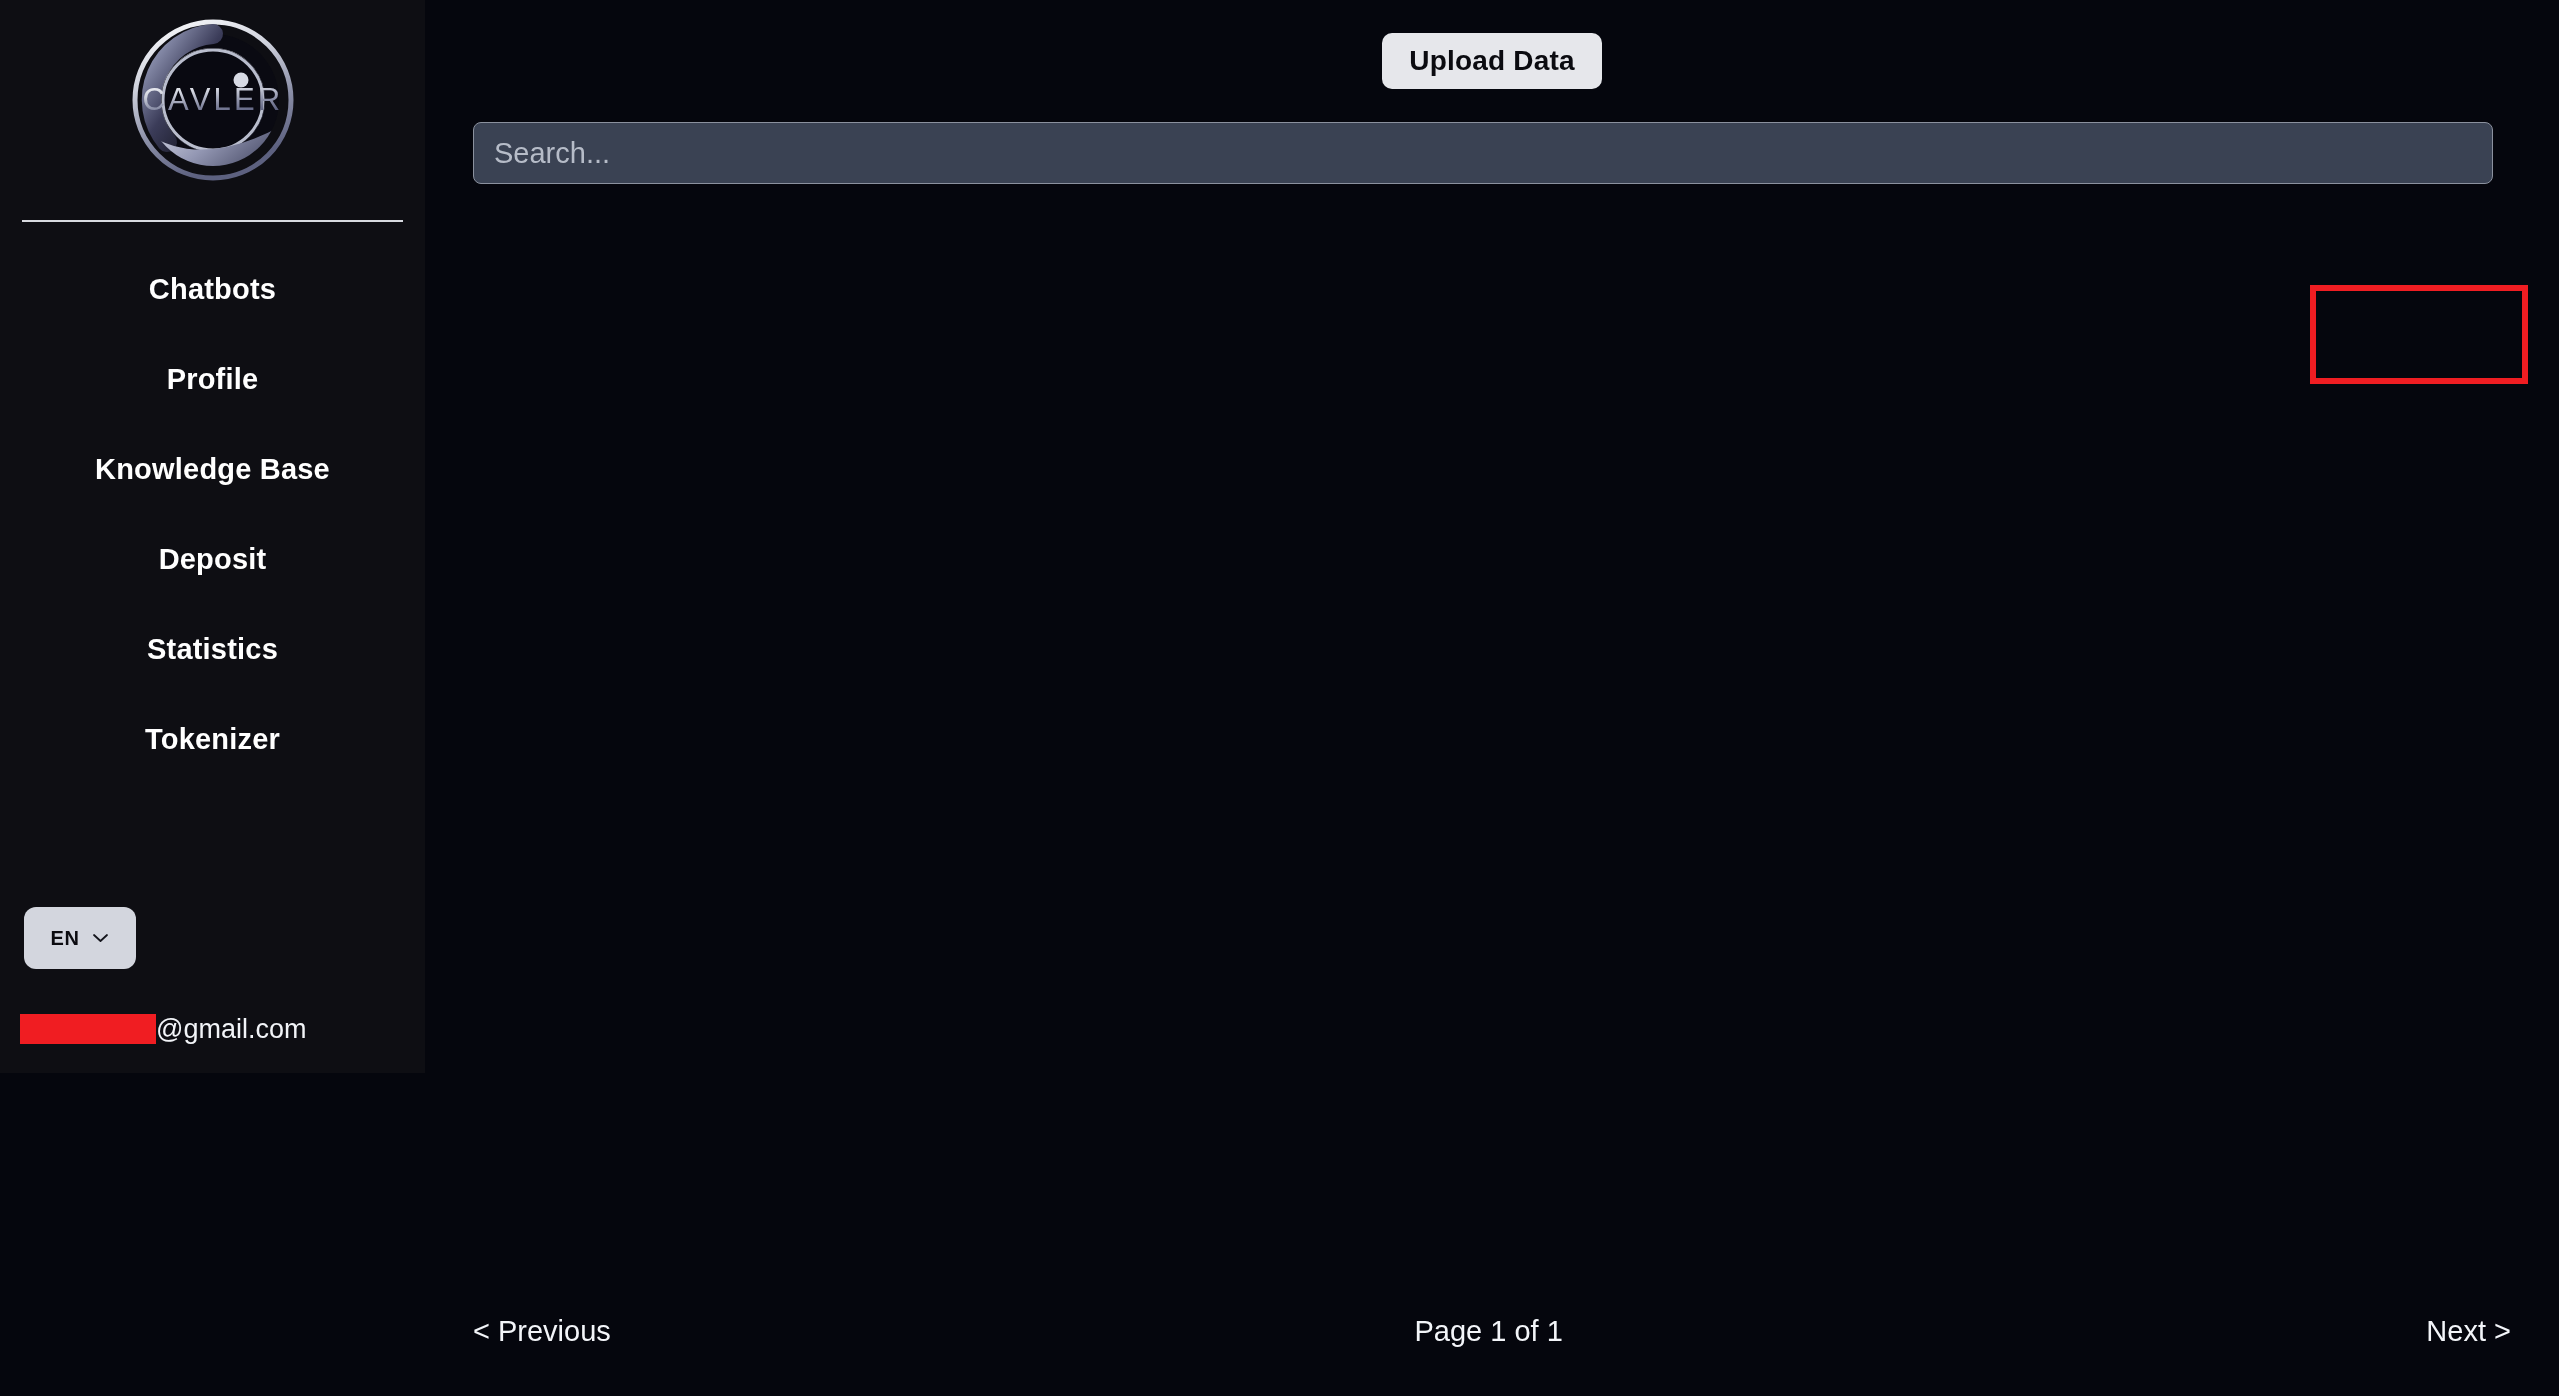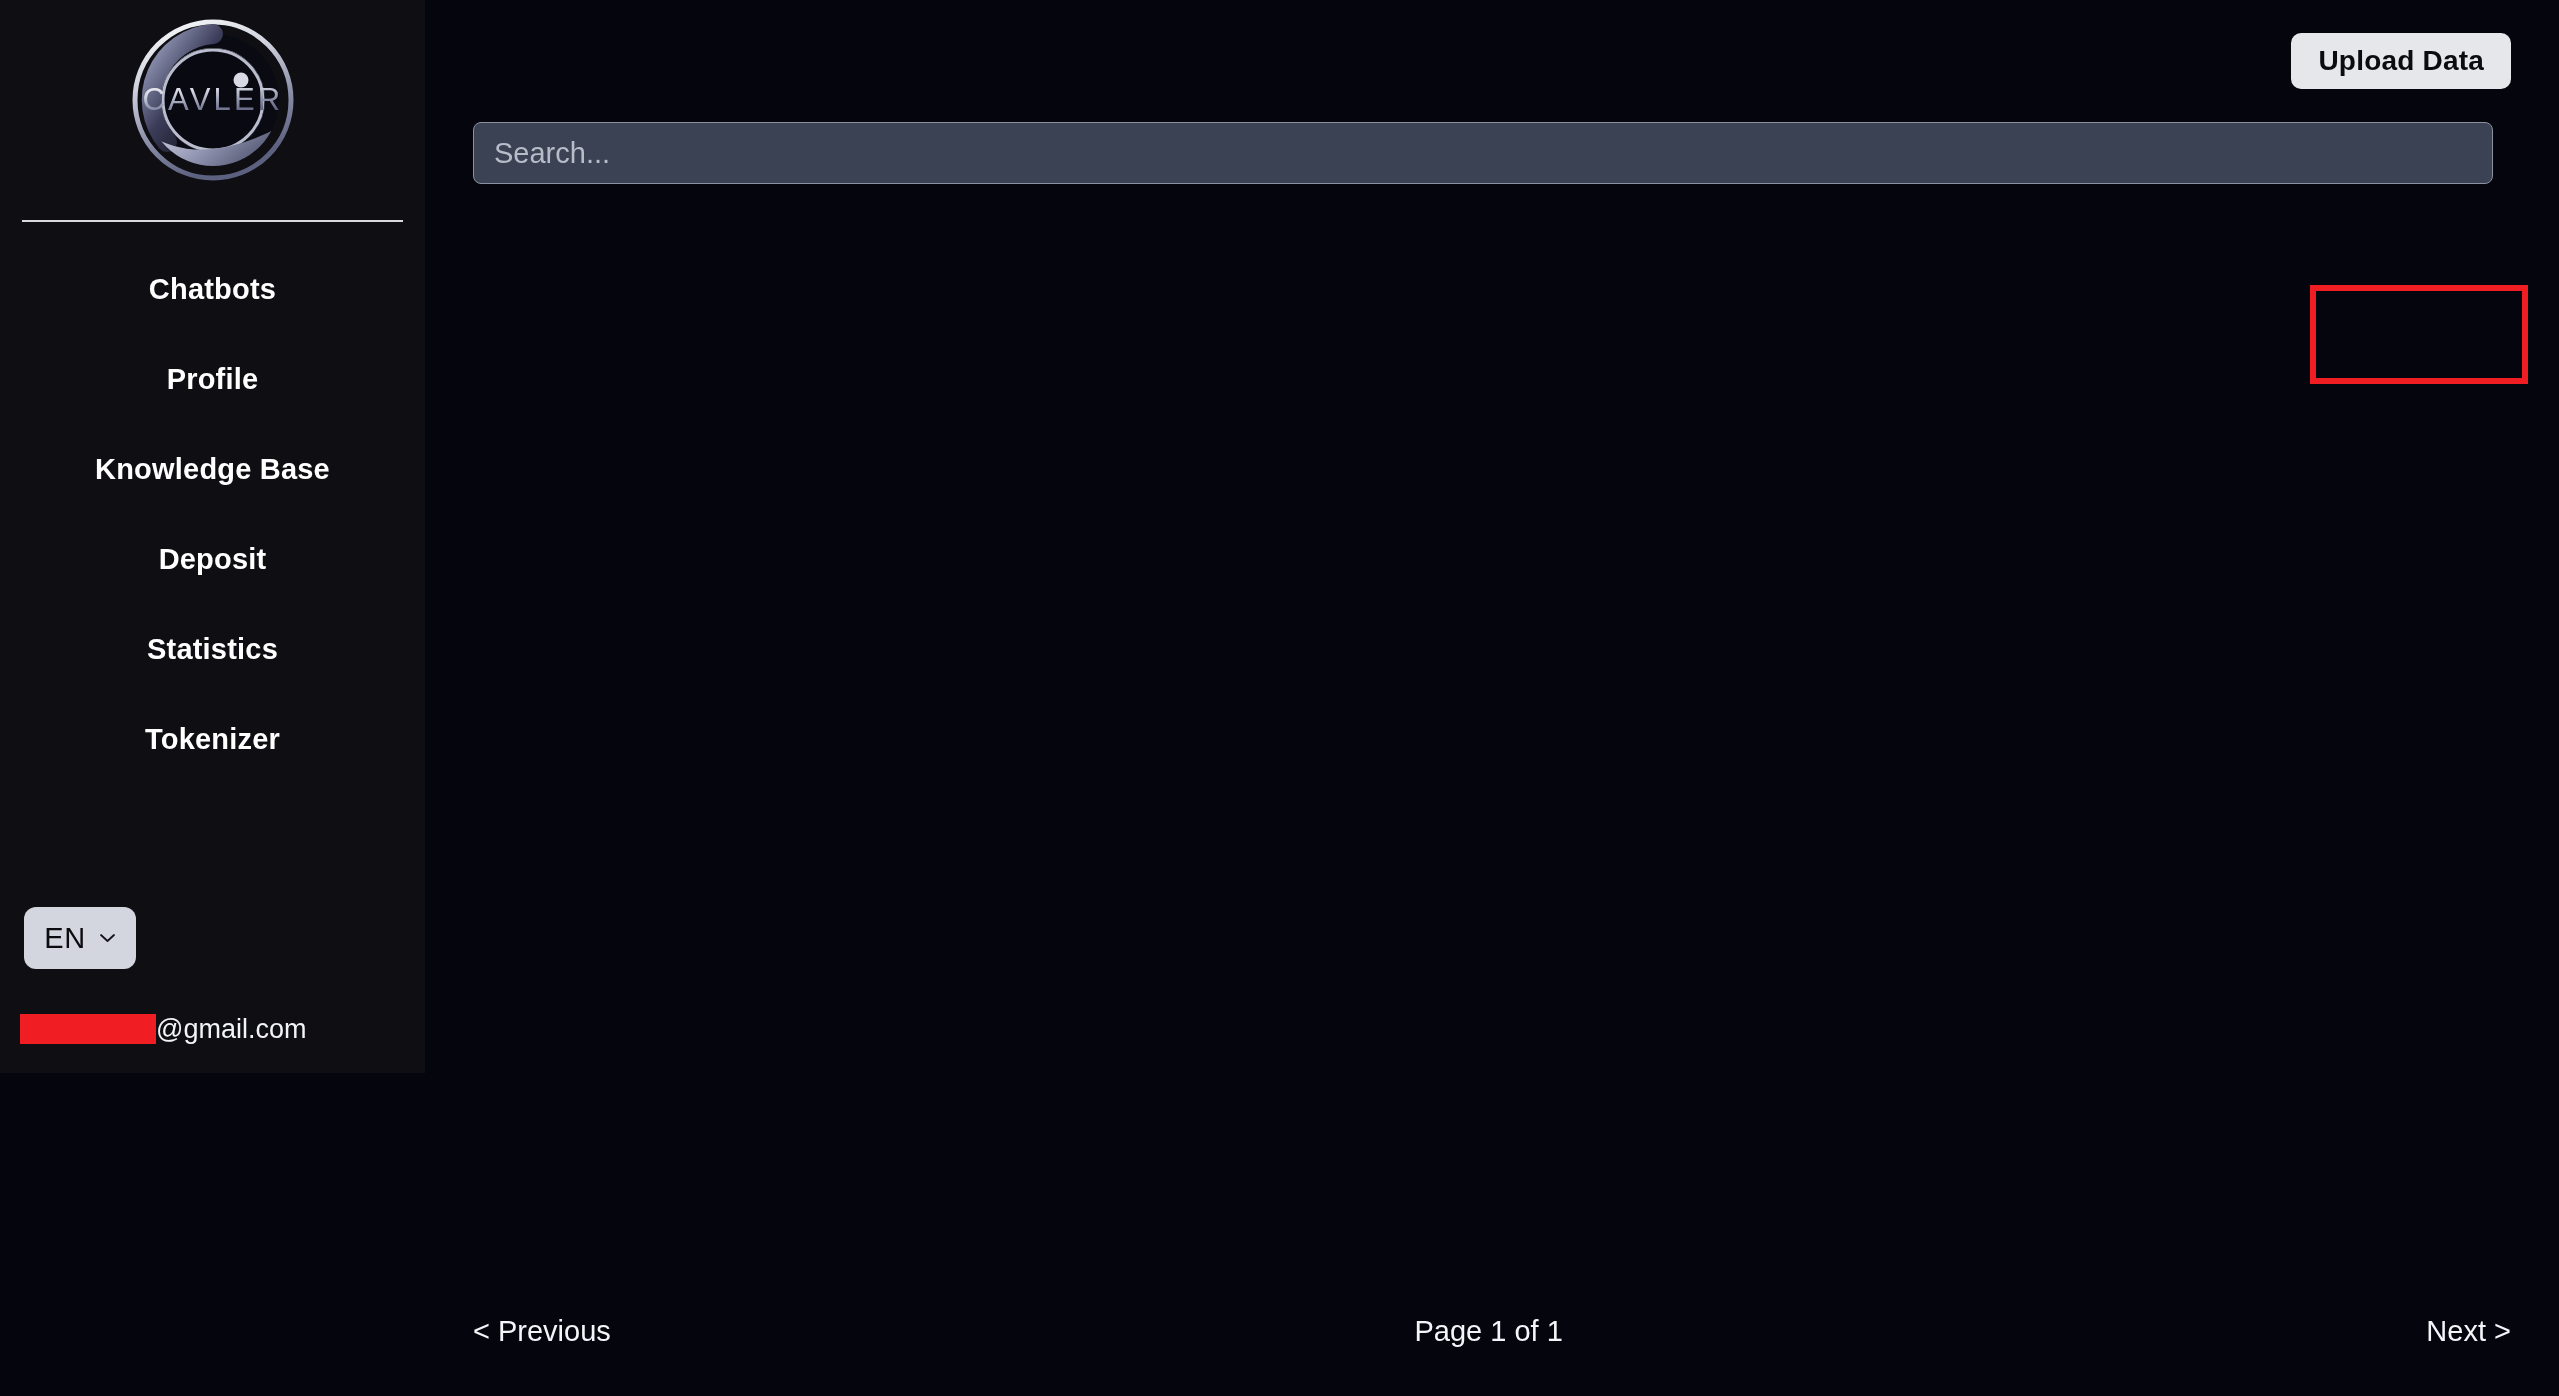--- a/index.html
+++ b/index.html
@@ -84,22 +84,22 @@
     display: flex;
     align-items: center;
     justify-content: center;
     gap: 13px;
     cursor: pointer;
     font-family: "Liberation Sans", sans-serif;
   }
 
   #lang-label {
     color: #0b0b10;
-    font-size: 29px;
-    font-weight: normal;
+    font-size: 20px;
+    font-weight: bold;
     letter-spacing: 0.5px;
   }
 
   #chev {
     width: 17px;
     height: 10px;
     display: block;
   }
 
   #account-row {
@@ -130,21 +130,21 @@
     position: relative;
     height: 1396px;
     background: #05060d;
     padding: 0 48px 0 48px;
   }
 
   #topbar {
     height: 122px;
     display: flex;
     align-items: center;
-    justify-content: flex-end;
+    justify-content: center;
   }
 
   #upload-button {
     background: #e6e7eb;
     color: #0b0b10;
     border: none;
     border-radius: 10px;
     padding: 0 27px;
     height: 56px;
     font-size: 28px;

